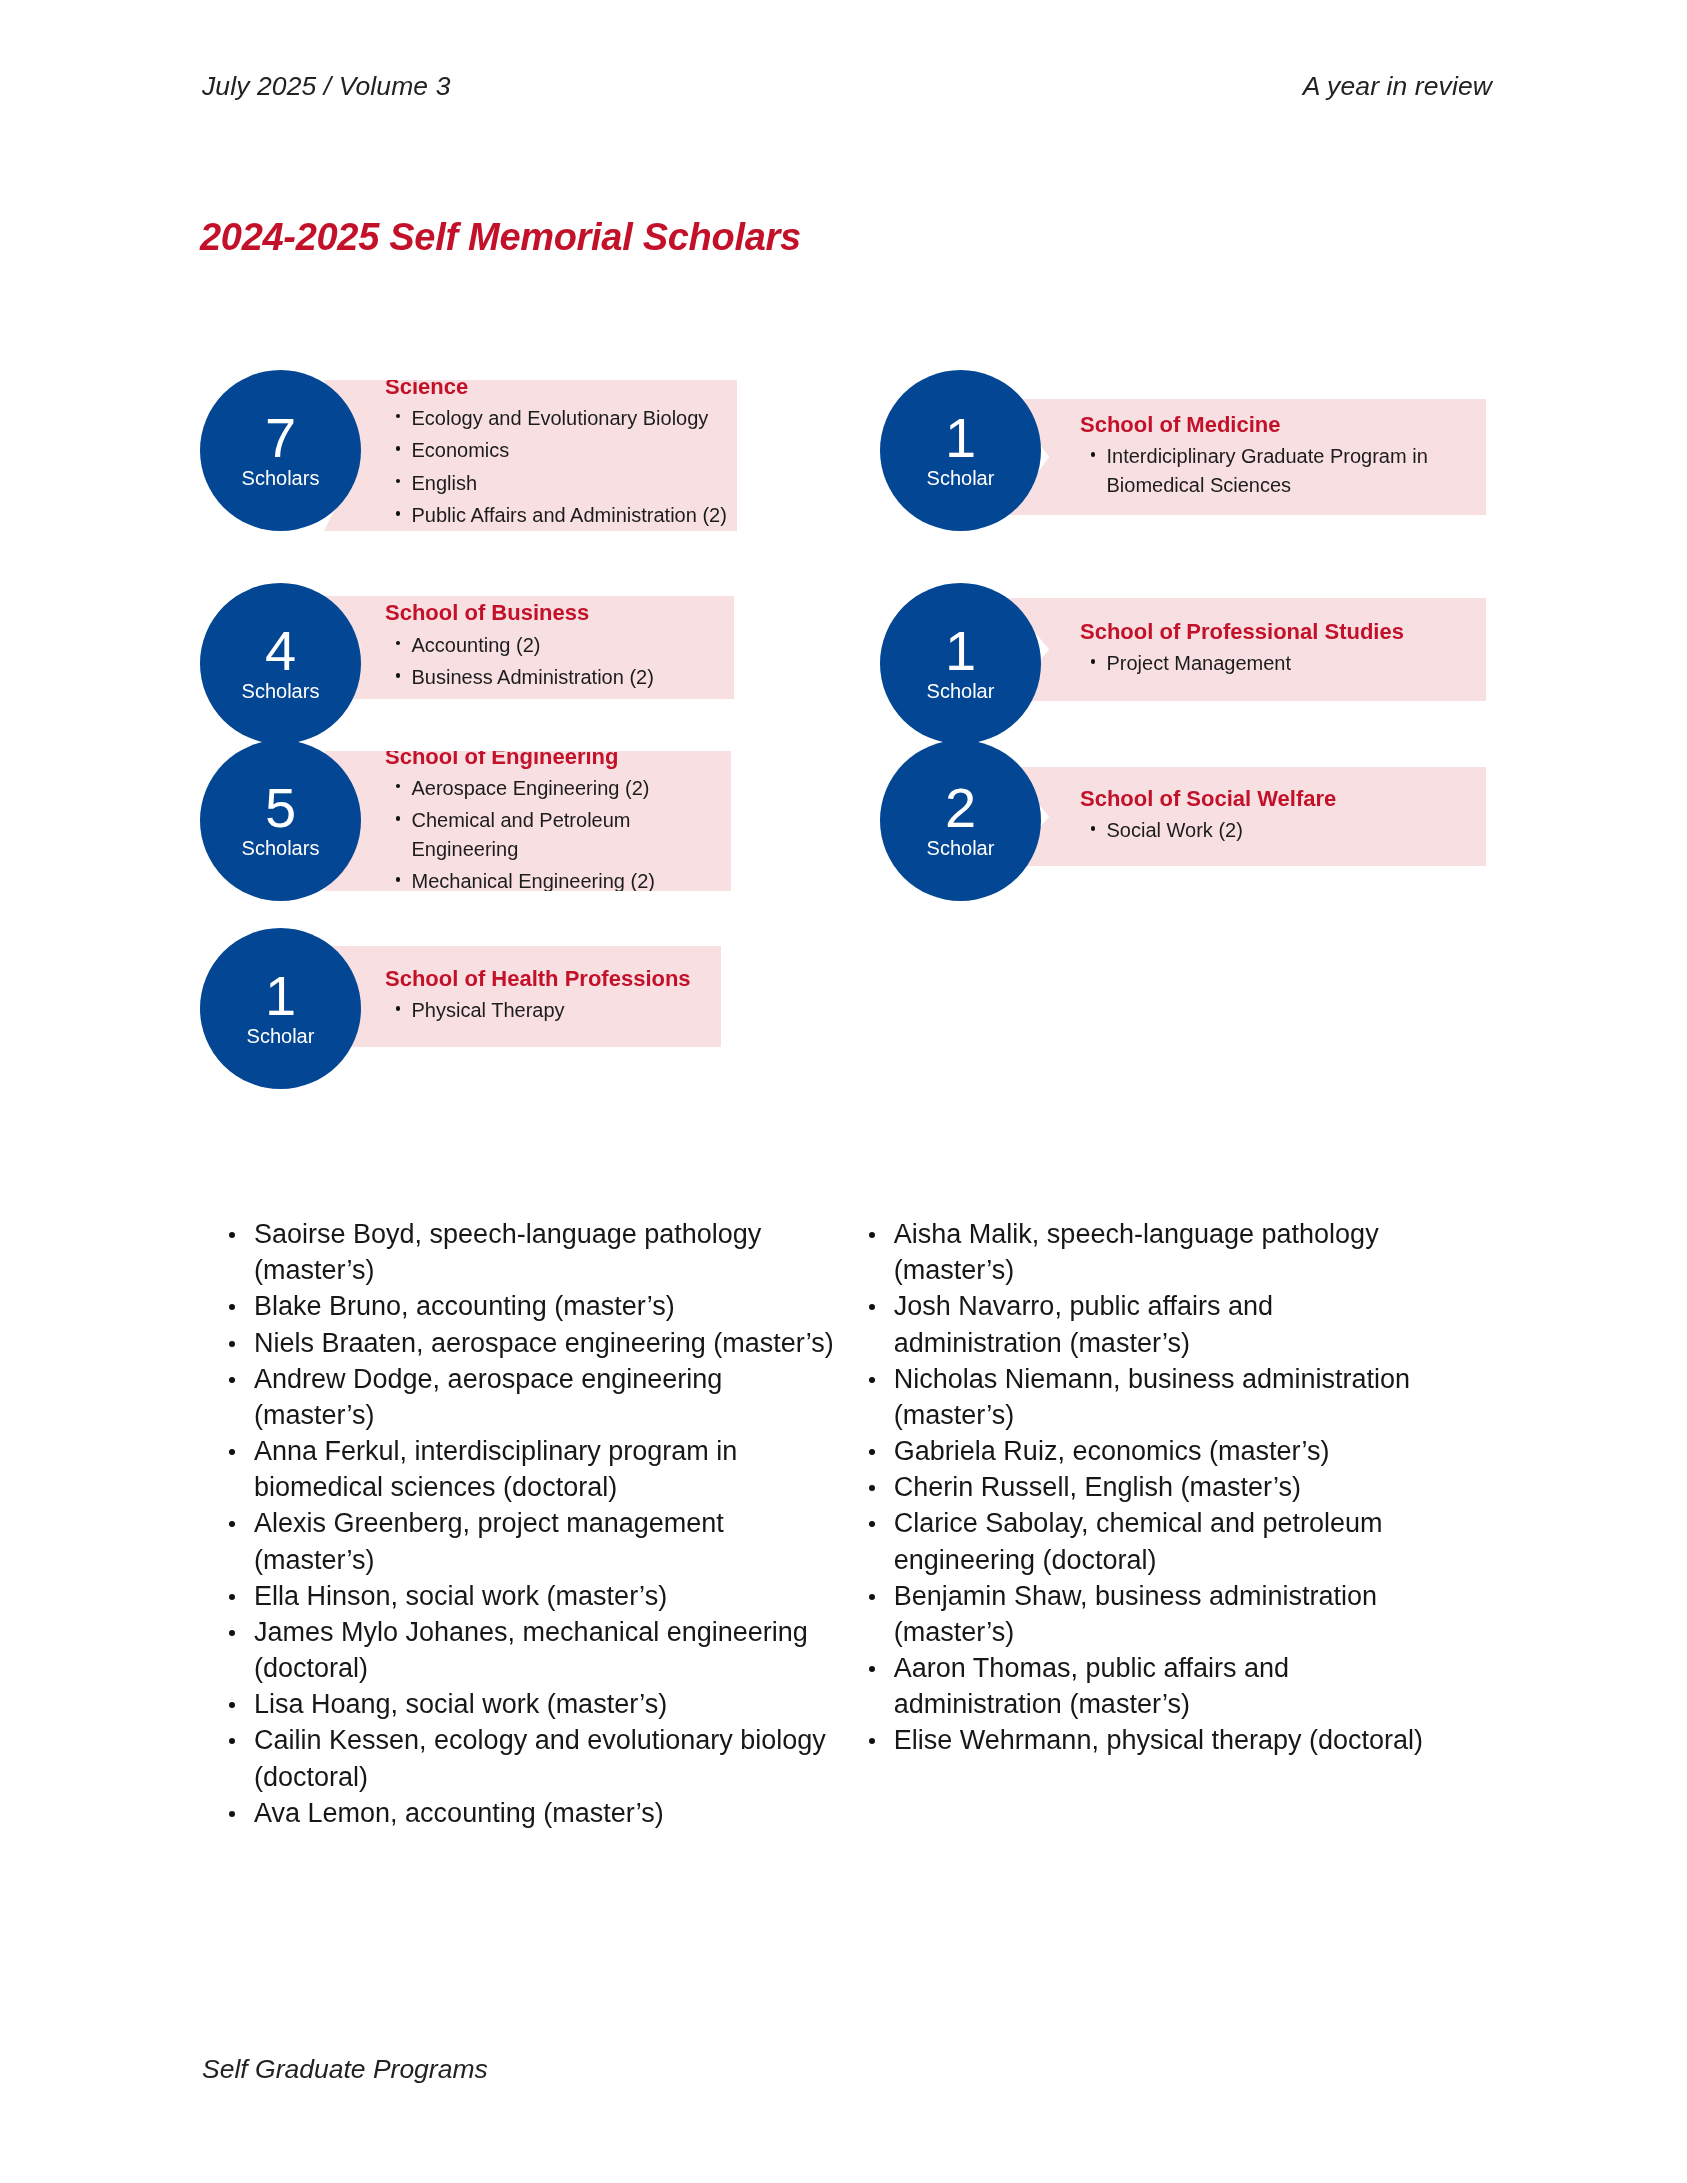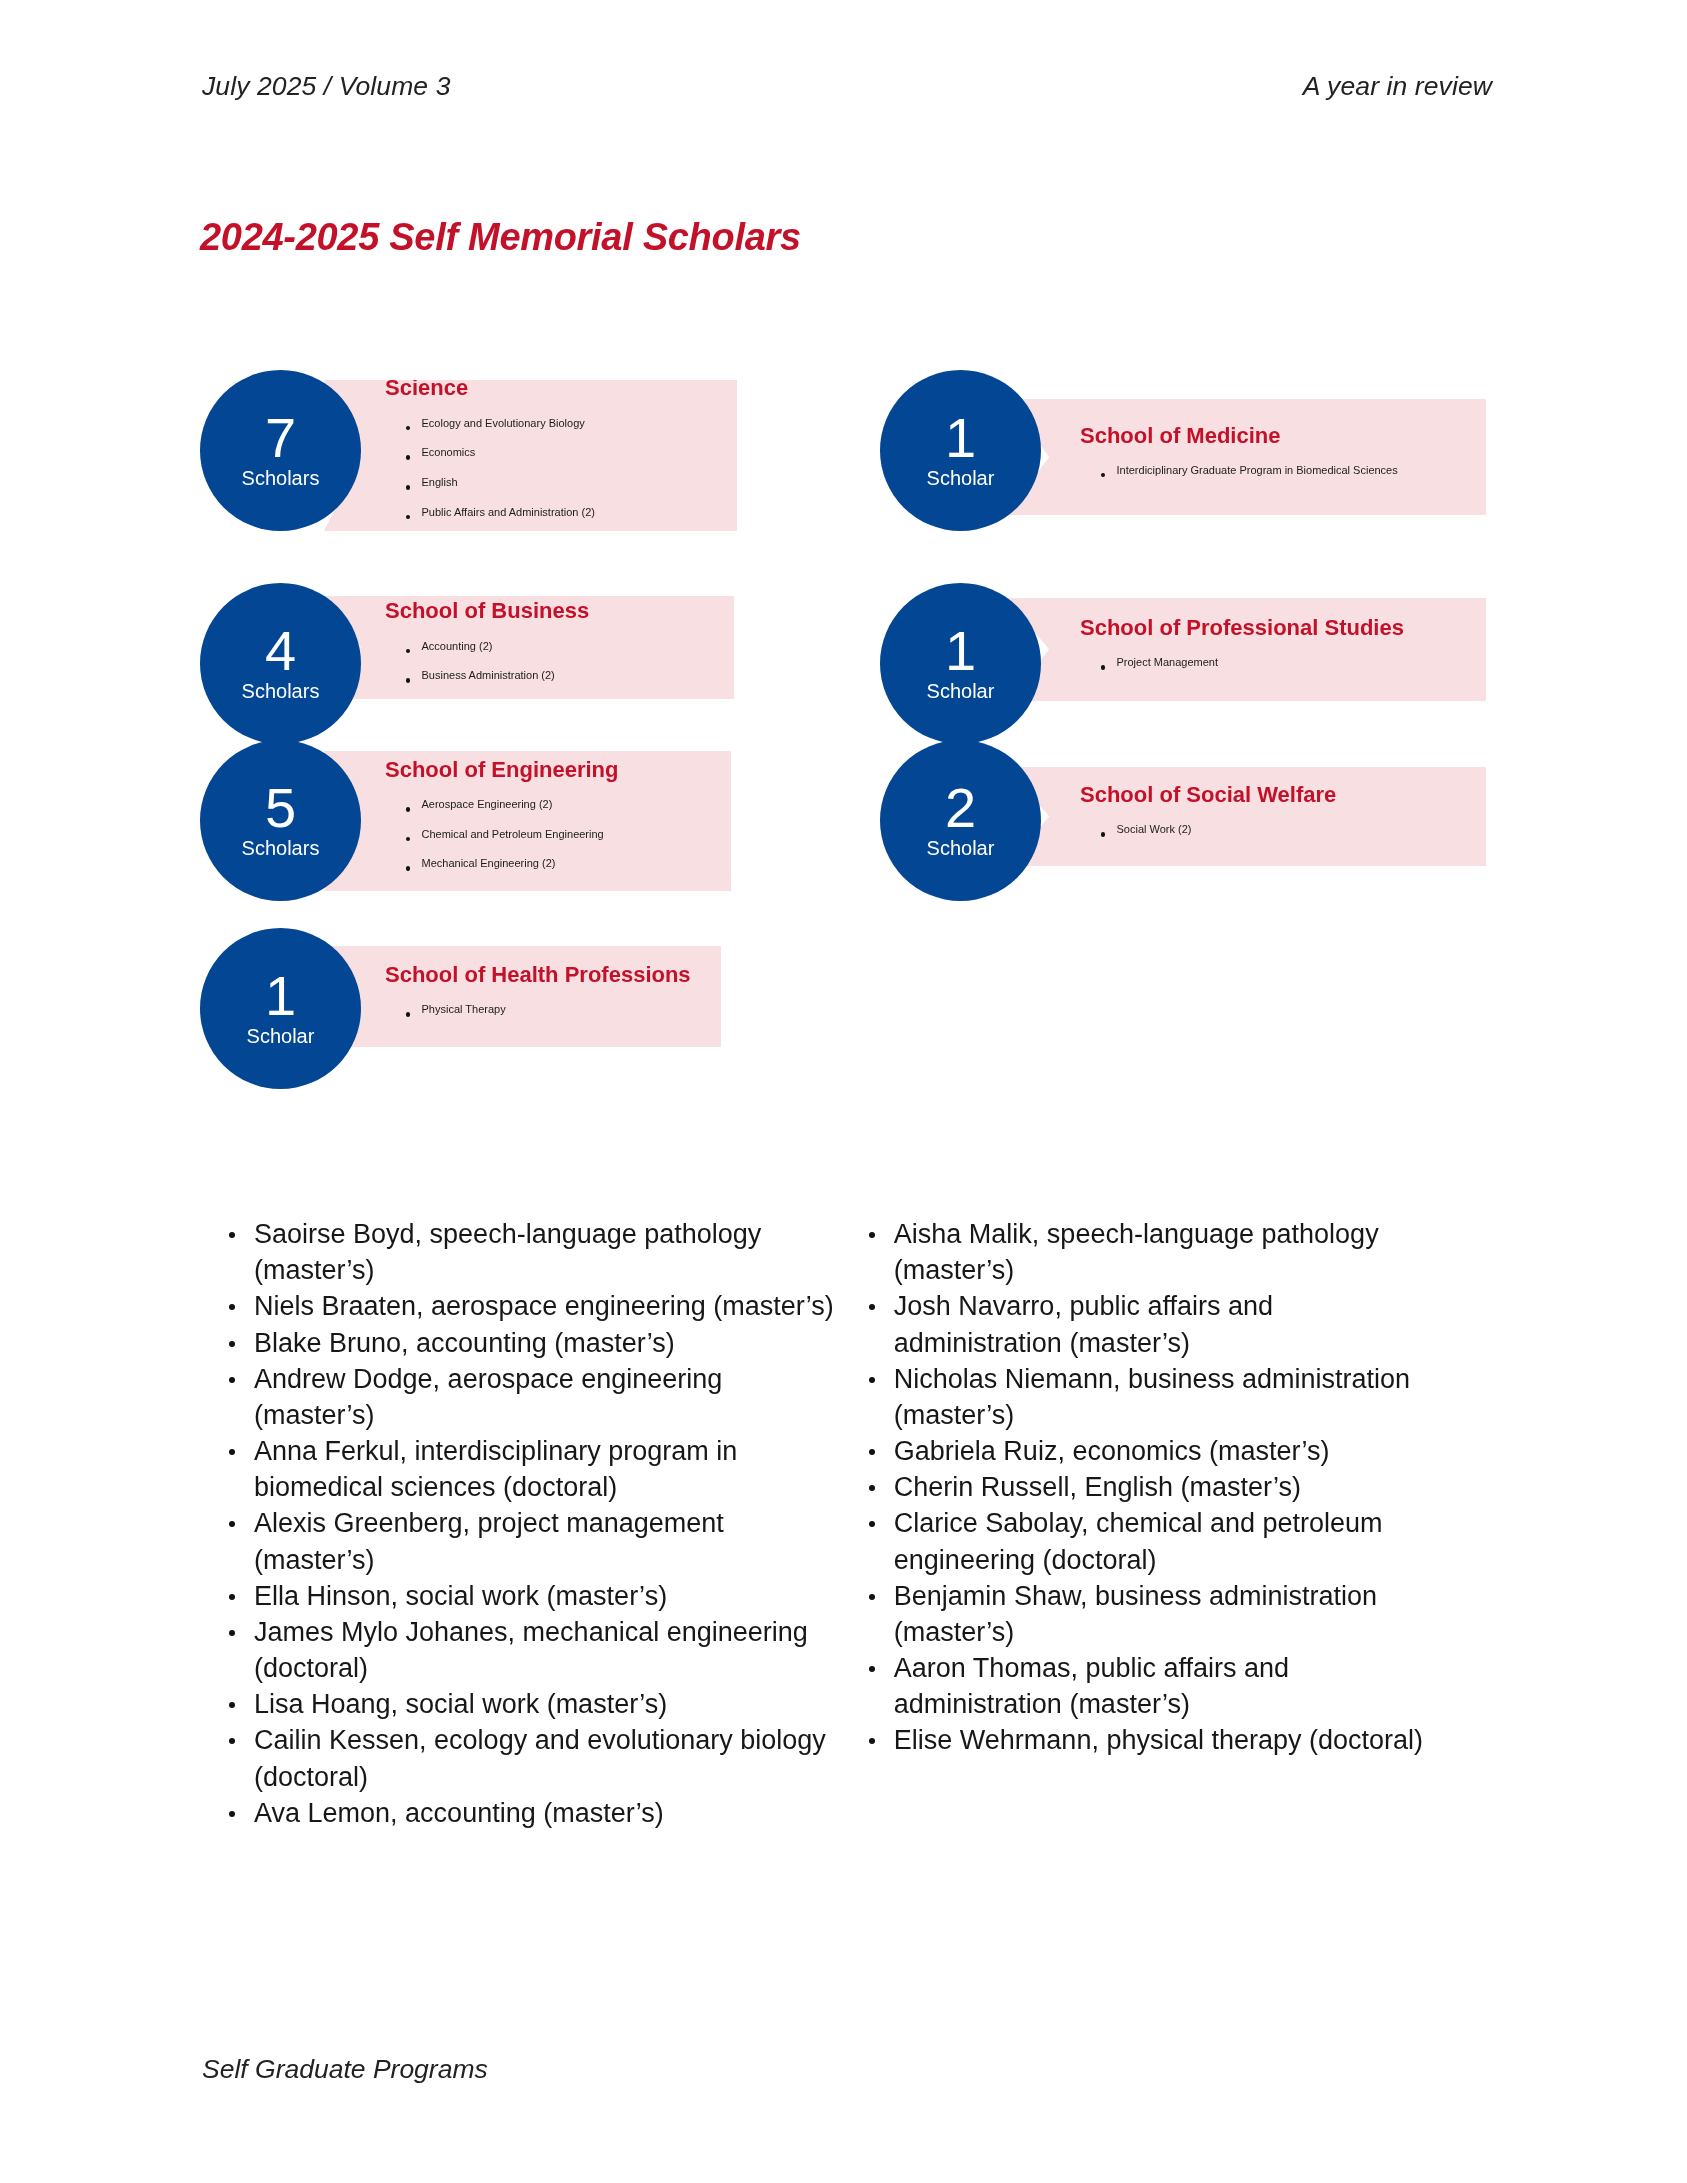--- a/index.html
+++ b/index.html
@@ -80,25 +80,25 @@
     line-height: 1.24;
     margin-bottom: 2.6px;
   }
   .banner-list {
     list-style: none;
     margin: 0;
     padding: 0;
   }
   .banner-list li {
     position: relative;
-    font-size: 11px;
+    font-size: 20px;
     line-height: 1.42;
     color: #1c1c1c;
     padding-left: 22.5px;
-    margin: 14px;
+    margin: 4px;
   }
   .banner-list li::before {
     content: "";
     position: absolute;
     left: 6.6px;
     top: 10px;
     width: 4.6px;
     height: 4.6px;
     border-radius: 50%;
     background: #111111;
@@ -278,22 +278,22 @@
       <div class="circle" style="left: 200px; top: 558px; width: 161px; height: 161px;">
         <div class="circle-num">1</div>
         <div class="circle-label">Scholar</div>
       </div>
     </div>
 
   <div class="names">
     <div class="names-col left">
       <ul>
           <li>Saoirse Boyd, speech-language pathology (master’s)</li>
+          <li>Blake Bruno, accounting (master’s)</li>
           <li>Niels Braaten, aerospace engineering (master’s)</li>
-          <li>Blake Bruno, accounting (master’s)</li>
           <li>Andrew Dodge, aerospace engineering (master’s)</li>
           <li>Anna Ferkul, interdisciplinary program in biomedical sciences (doctoral)</li>
           <li>Alexis Greenberg, project management (master’s)</li>
           <li>Ella Hinson, social work (master’s)</li>
           <li>James Mylo Johanes, mechanical engineering (doctoral)</li>
           <li>Lisa Hoang, social work (master’s)</li>
           <li>Cailin Kessen, ecology and evolutionary biology (doctoral)</li>
           <li>Ava Lemon, accounting (master’s)</li>
         </ul>
     </div>

